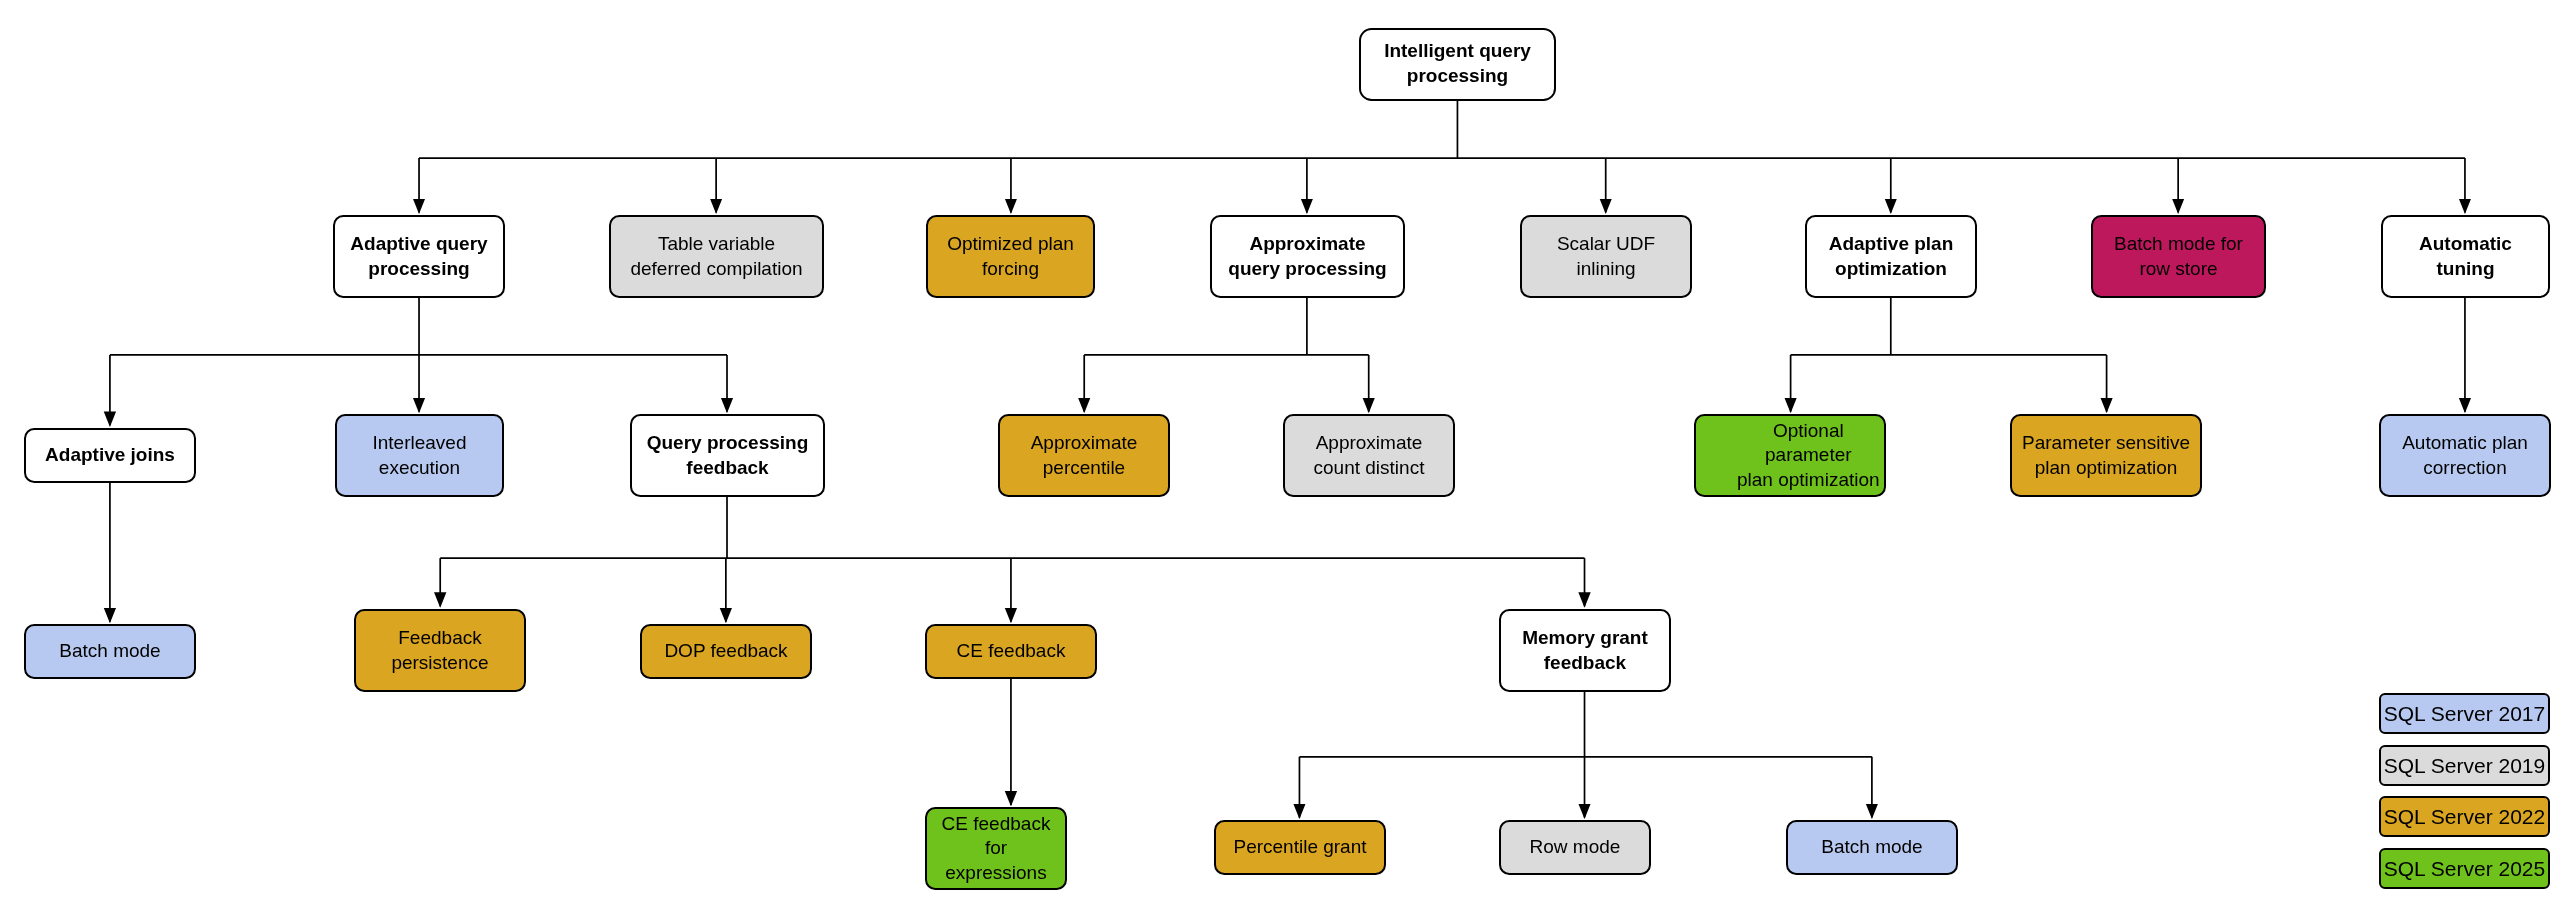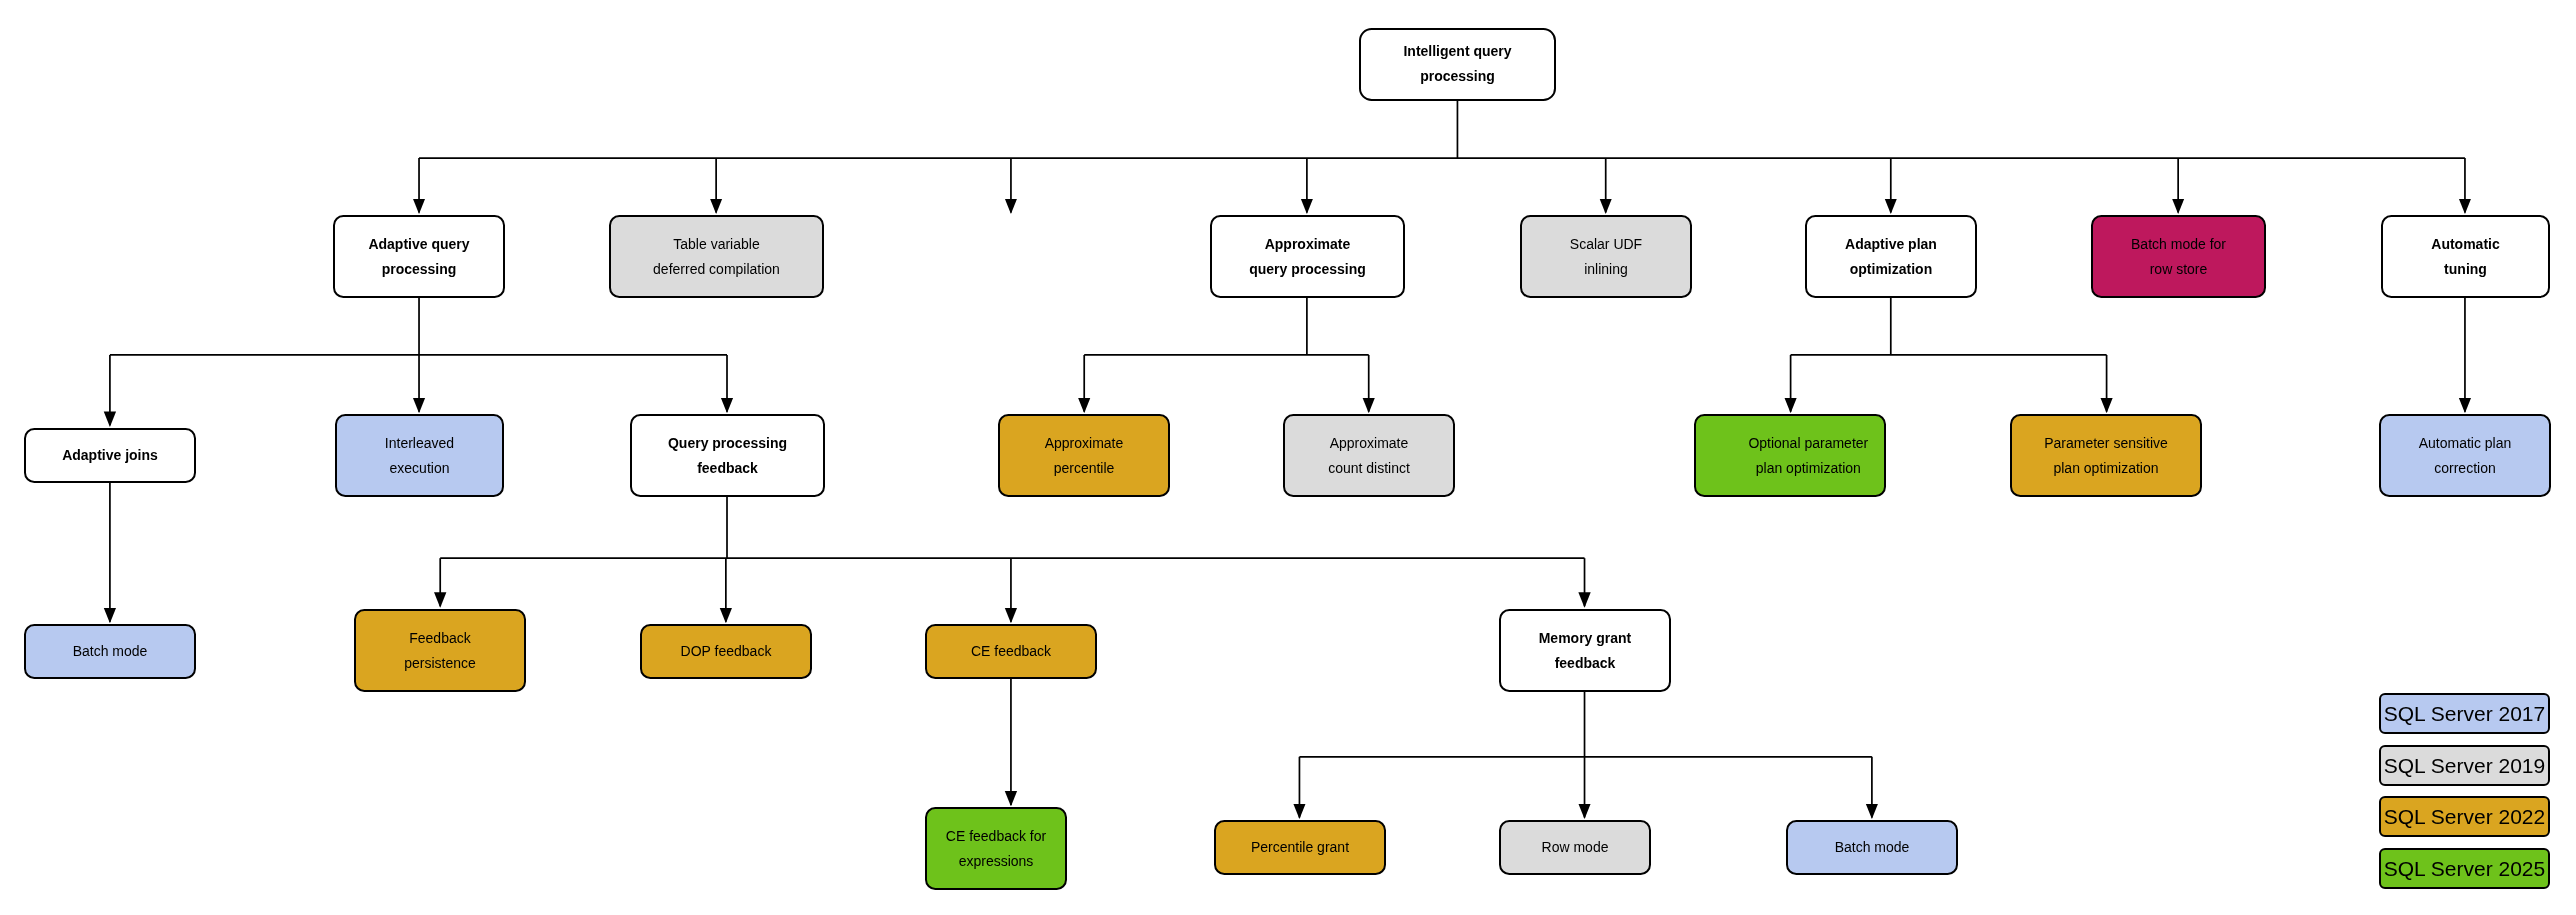--- a/index.html
+++ b/index.html
@@ -7,21 +7,21 @@
   .canvas{position:relative;width:2576px;height:916px;background:#ffffff;overflow:hidden;}
   .edges{position:absolute;left:0;top:0;width:2576px;height:916px;}
   .node{
     position:absolute;
     box-sizing:border-box;
     border:2.3px solid #000;
     border-radius:10.3px;
     background:#fff;
     display:flex;align-items:center;justify-content:center;
     text-align:center;
-    font-size:14px;line-height:24.6px;color:#000;
+    font-size:19px;line-height:24.6px;color:#000;
     white-space:pre-line;
     padding:0 3.4px;
   }
   .node.bold{font-weight:bold;}
   .legend-item{
     position:absolute;
     box-sizing:border-box;
     border:2.3px solid #000;
     border-radius:6px;
     display:flex;align-items:center;justify-content:center;
@@ -91,20 +91,22 @@
     </g>
   </svg>
 
   <div class="node bold" style="left: 1359px; top: 27.5px; width: 197px; height: 73px; border-radius: 12.6px; background: rgb(255, 255, 255);">Intelligent query
 processing</div>
 
   <div class="node bold" style="left: 333px; top: 215px; width: 172px; height: 83px; background: rgb(255, 255, 255);">Adaptive query
 processing</div>
   <div class="node" style="left: 609px; top: 215px; width: 215px; height: 83px; background: rgb(219, 219, 219);">Table variable
 deferred compilation</div>
+  <div class="node" style="left: 926px; top: 215px; width: 169px; height: 83px; background: rgb(218, 165, 32);">Optimized plan
+forcing</div>
   <div class="node bold" style="left: 1210px; top: 215px; width: 195px; height: 83px; background: rgb(255, 255, 255);">Approximate
 query processing</div>
   <div class="node" style="left: 1520px; top: 215px; width: 172px; height: 83px; background: rgb(219, 219, 219);">Scalar UDF
 inlining</div>
   <div class="node bold" style="left: 1805px; top: 215px; width: 172px; height: 83px; background: rgb(255, 255, 255);">Adaptive plan
 optimization</div>
   <div class="node" style="left: 2091px; top: 215px; width: 175px; height: 83px; background: #be185d;">Batch mode for
 row store</div>
   <div class="node bold" style="left: 2381px; top: 215px; width: 169px; height: 83px; background: rgb(255, 255, 255);">Automatic
 tuning</div>

